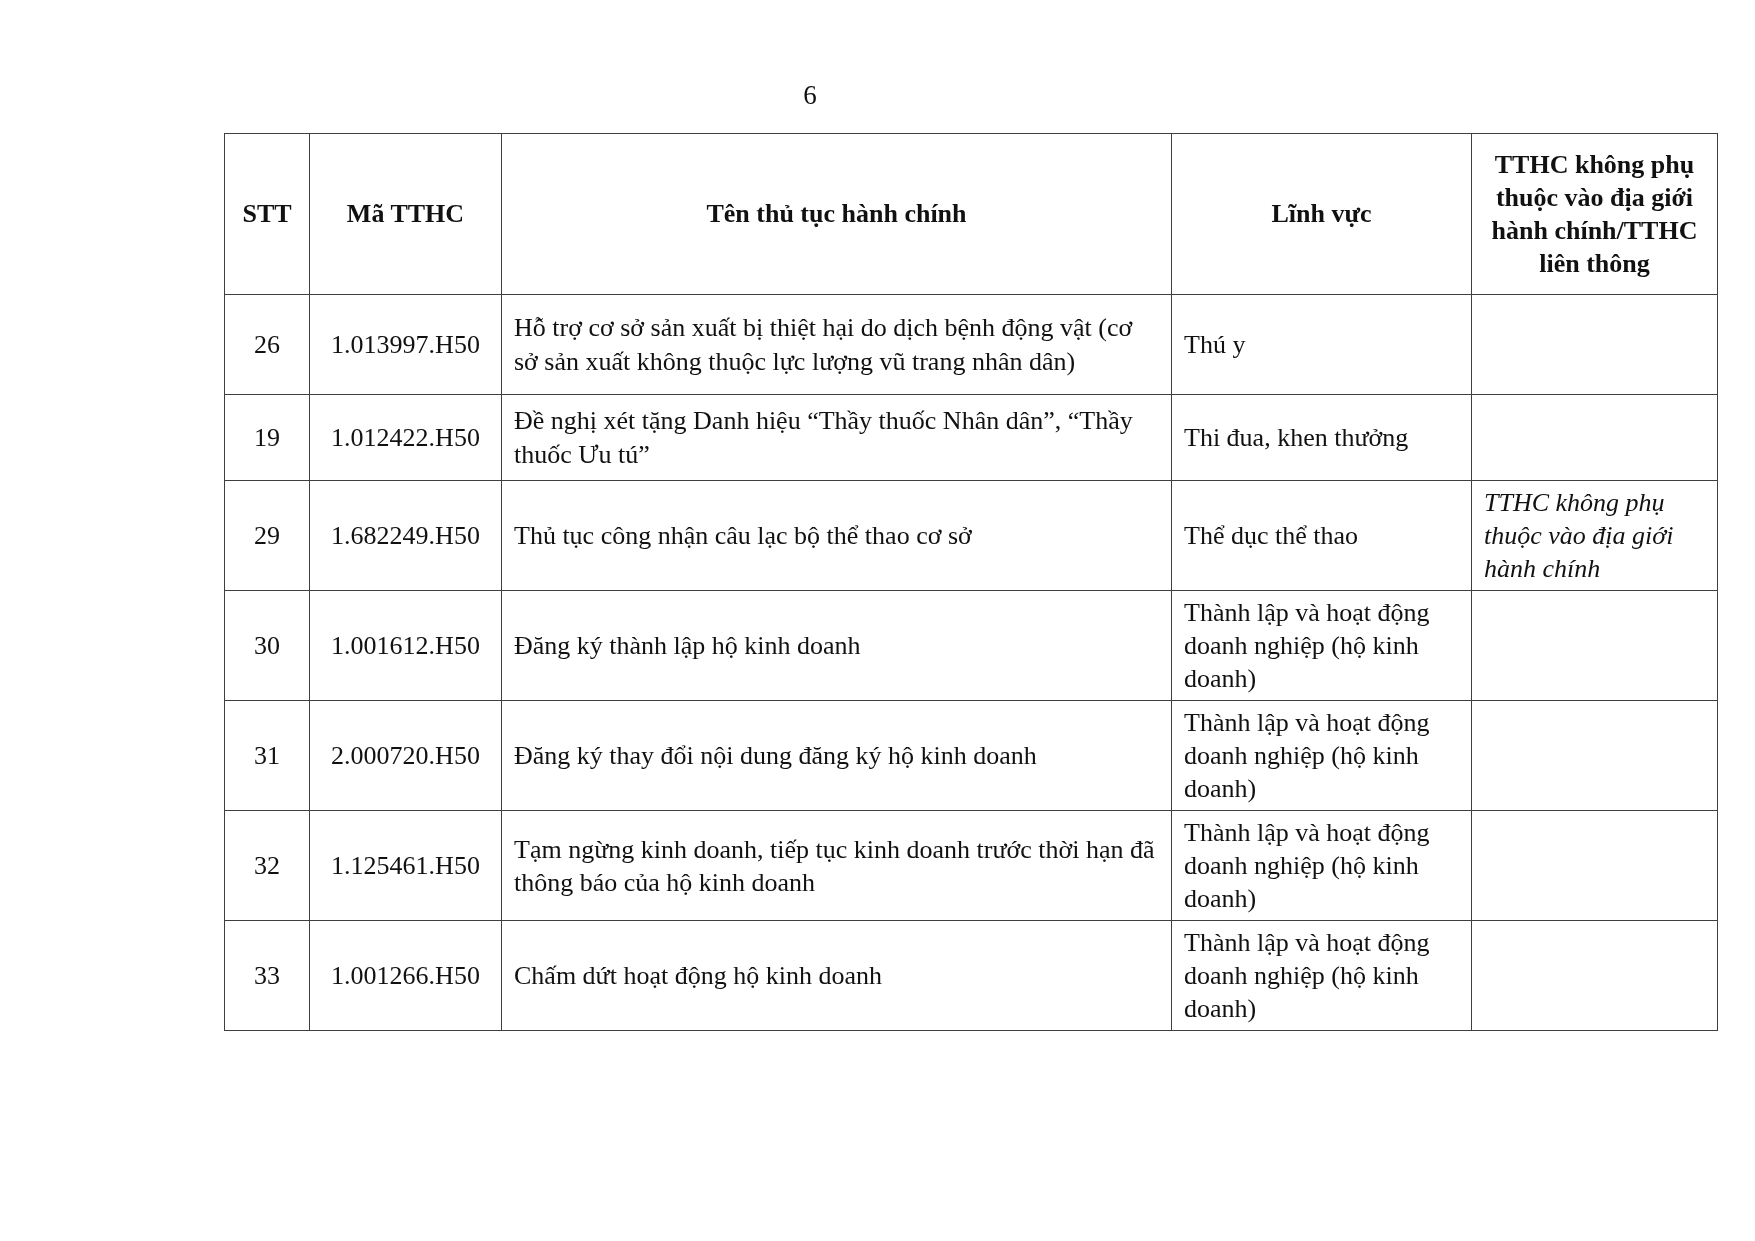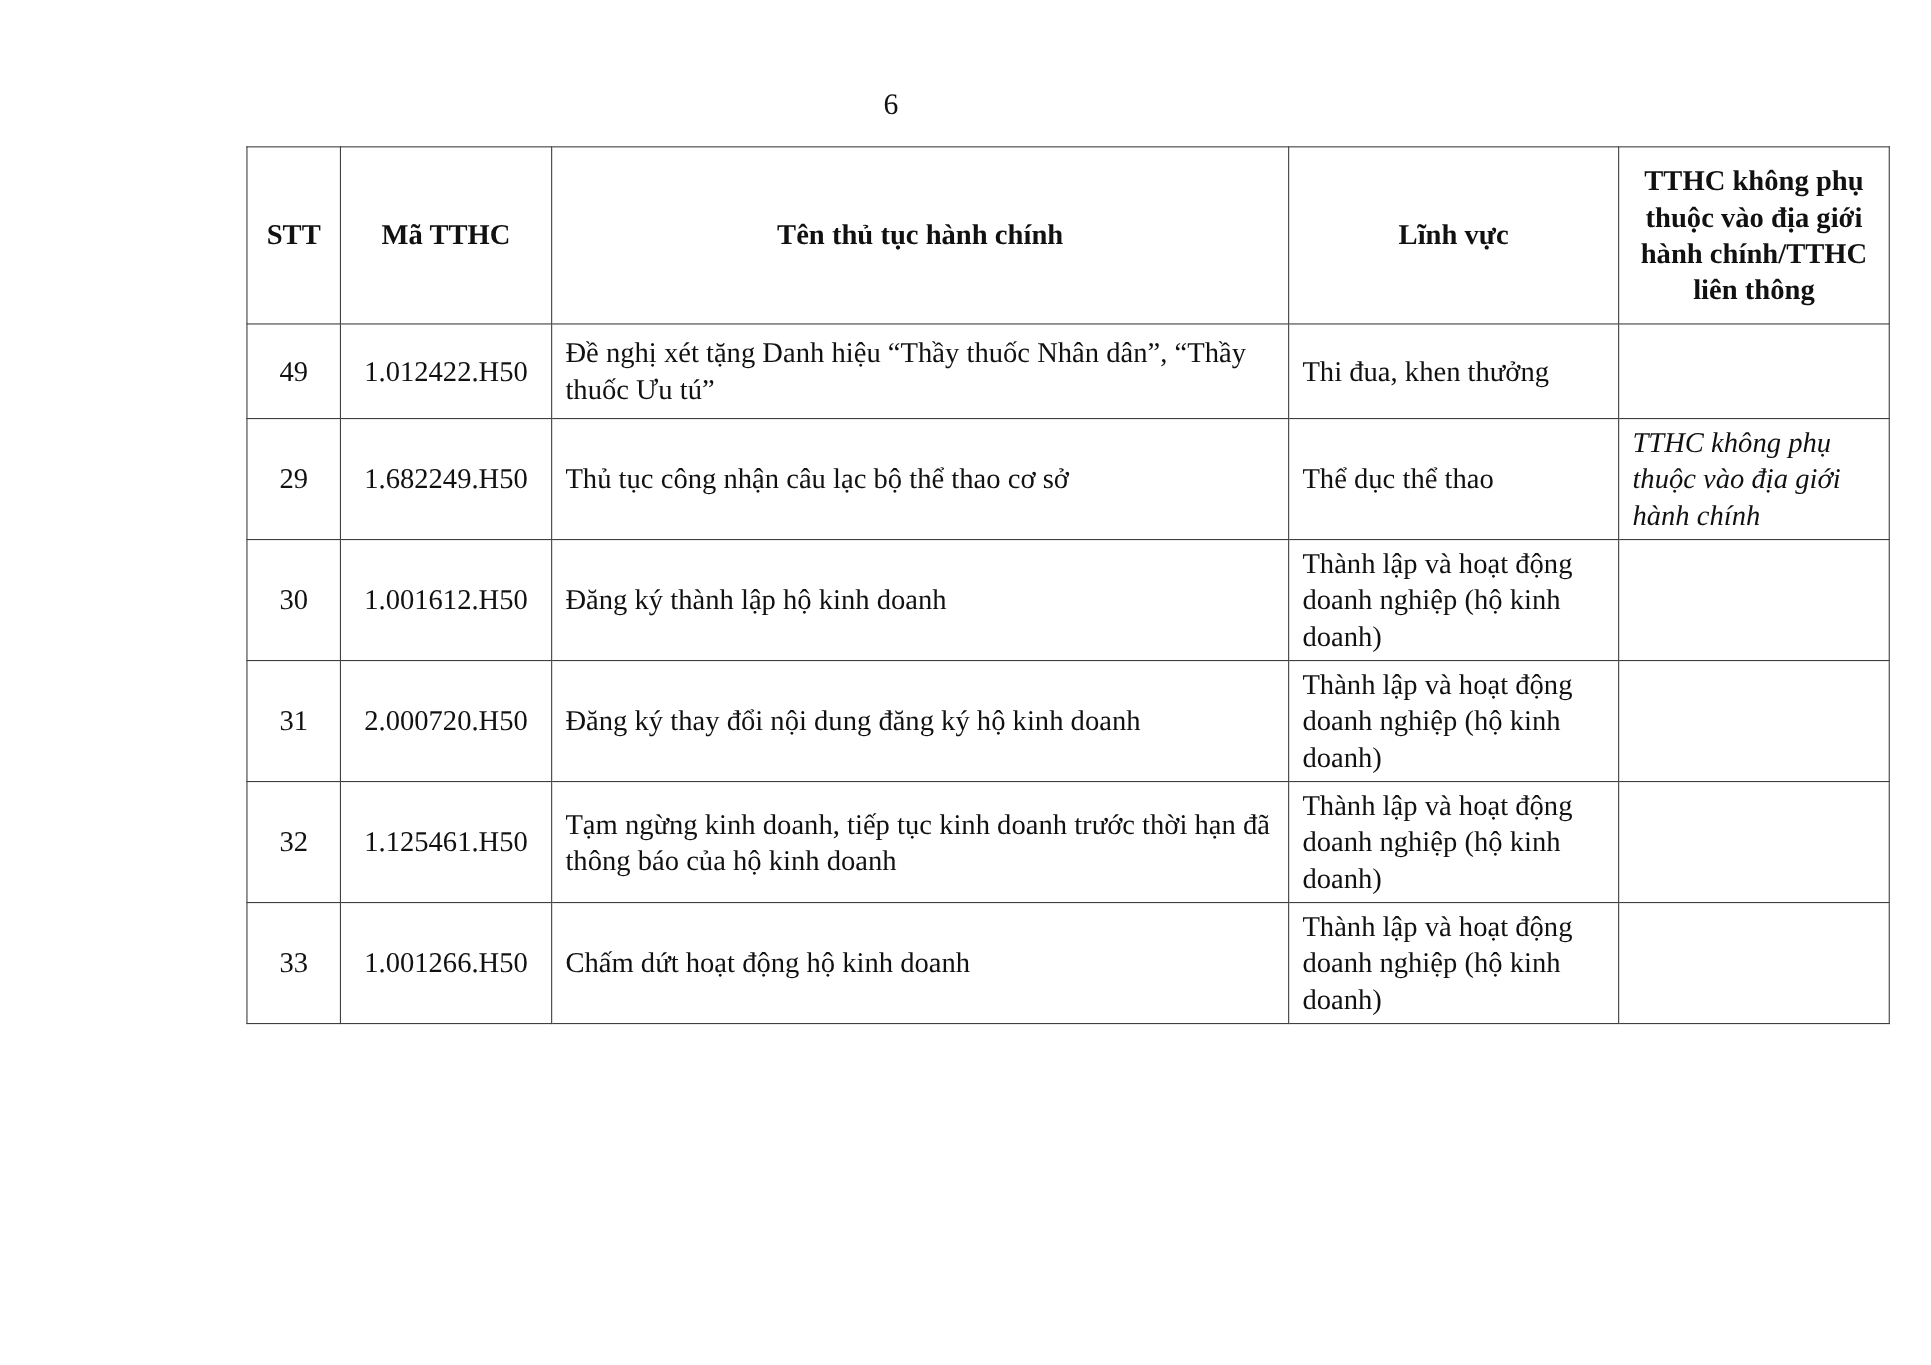--- a/index.html
+++ b/index.html
@@ -68,22 +68,29 @@
   <thead>
     <tr>
       <th>STT</th>
       <th>Mã TTHC</th>
       <th>Tên thủ tục hành chính</th>
       <th>Lĩnh vực</th>
       <th>TTHC không phụ thuộc vào địa giới hành chính/TTHC liên thông</th>
     </tr>
   </thead>
   <tbody id="table-body">
+      <tr style="height: 100px;">
+        <td class="c-stt">26</td>
+        <td class="c-ma">1.013997.H50</td>
+        <td class="c-ten">Hỗ trợ cơ sở sản xuất bị thiệt hại do dịch bệnh động vật (cơ sở sản xuất không thuộc lực lượng vũ trang nhân dân)</td>
+        <td class="c-lv">Thú y</td>
+        <td class="c-gc"></td>
+      </tr>
       <tr style="height: 86px;">
-        <td class="c-stt">49</td>
+        <td class="c-stt">19</td>
         <td class="c-ma">1.012422.H50</td>
         <td class="c-ten">Đề nghị xét tặng Danh hiệu “Thầy thuốc Nhân dân”, “Thầy thuốc Ưu tú”</td>
         <td class="c-lv">Thi đua, khen thưởng</td>
         <td class="c-gc"></td>
       </tr>
       <tr style="height: 92px;">
         <td class="c-stt">29</td>
         <td class="c-ma">1.682249.H50</td>
         <td class="c-ten">Thủ tục công nhận câu lạc bộ thể thao cơ sở</td>
         <td class="c-lv">Thể dục thể thao</td>

